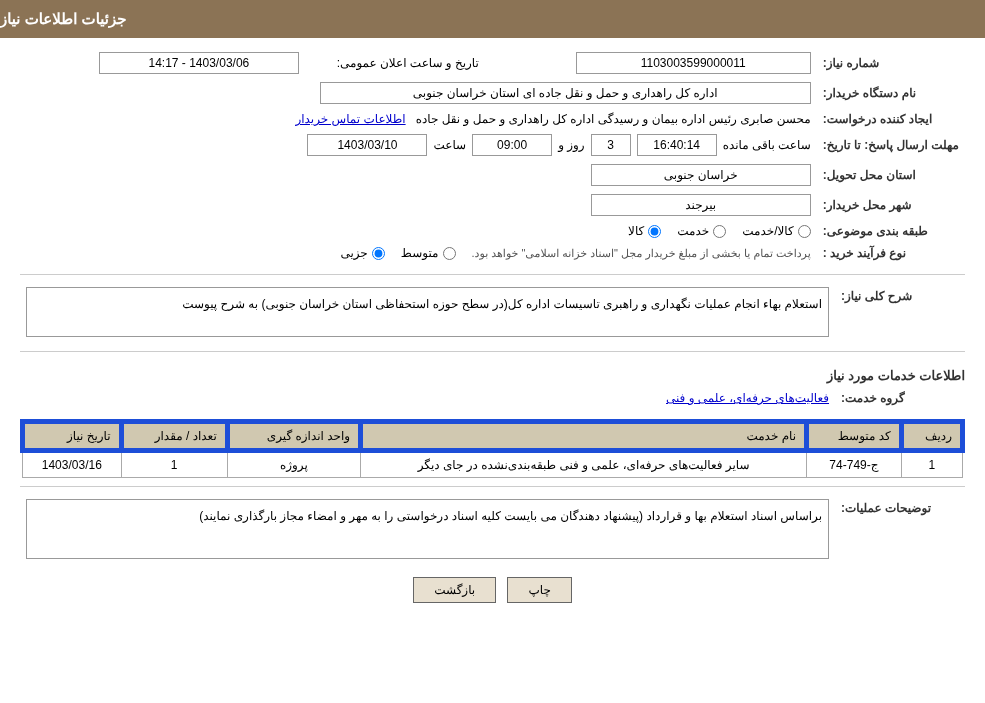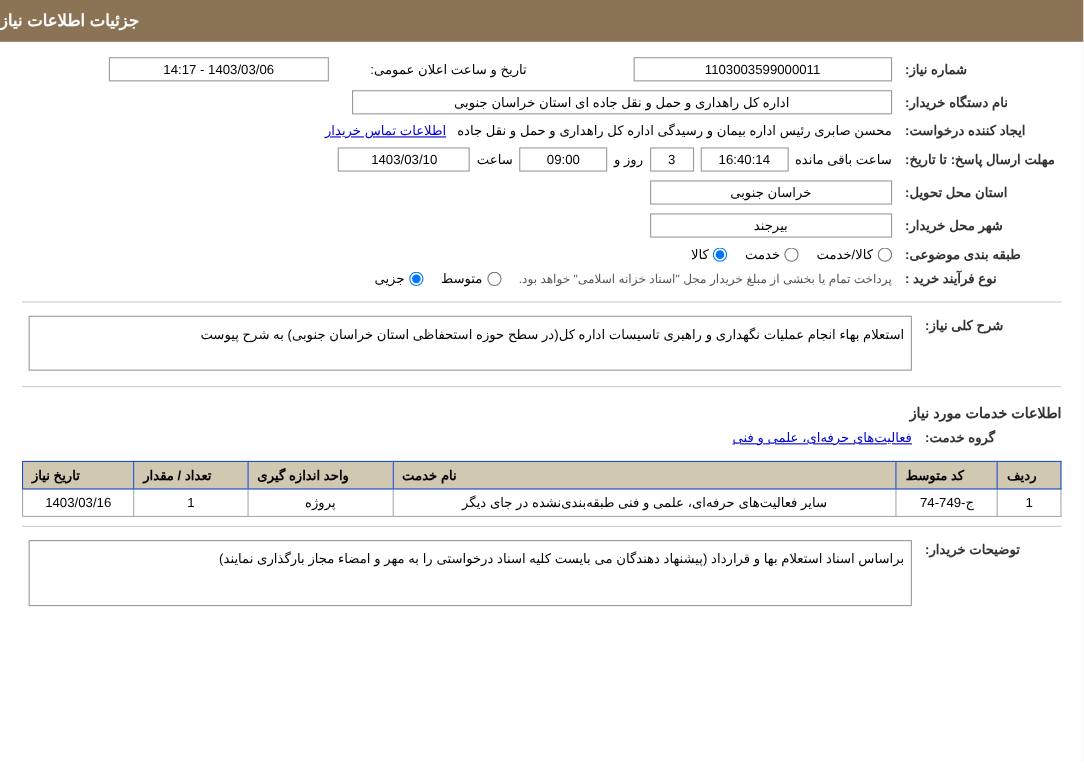--- a/index.html
+++ b/index.html
@@ -75,24 +75,24 @@
       background: #fff;
       width: 100%;
     }
     .services-table {
       width: 100%;
       border-collapse: collapse;
       margin: 8px 0;
     }
     .services-table th {
       background: #d0c8b0;
-      border: 1px solid #1d4ed8;
+      border: 5px solid #1d4ed8;
       padding: 5px 8px;
-      text-align: left;
-      font-weight: bold;
+      text-align: right;
+      font-weight: normal;
     }
     .services-table td {
       border: 1px solid #aaa;
       padding: 5px 8px;
       text-align: center;
     }
     .services-table tr:nth-child(even) td {
       background: #f9f7f2;
     }
     .radio-group {
@@ -283,24 +283,28 @@
             <td>1403/03/16</td>
           </tr>
         </tbody>
       </table>
     </div>
 
     <div class="divider-section">
       <table class="form-table">
         <tbody>
             <tr>
-          <td class="label-cell" style="vertical-align:top; padding-top:6px;">توضیحات خریدار:</td>
+          <td class="label-cell" style="vertical-align:top; padding-top:6px;">توضیحات عملیات:</td>
           <td class="value-cell">
             <div class="buyer-notes">براساس اسناد استعلام بها و قرارداد (پیشنهاد دهندگان می بایست کلیه اسناد درخواستی را به مهر و امضاء مجاز بارگذاری نمایند)</div>
           </td>
         </tr>
       </tbody>
         </table>
     </div>
 
+    <div class="button-row">
+      <button class="btn">چاپ</button>
+      <button class="btn">بازگشت</button>
+    </div>
 
   </div>
 </div>
 
 </body></html>

